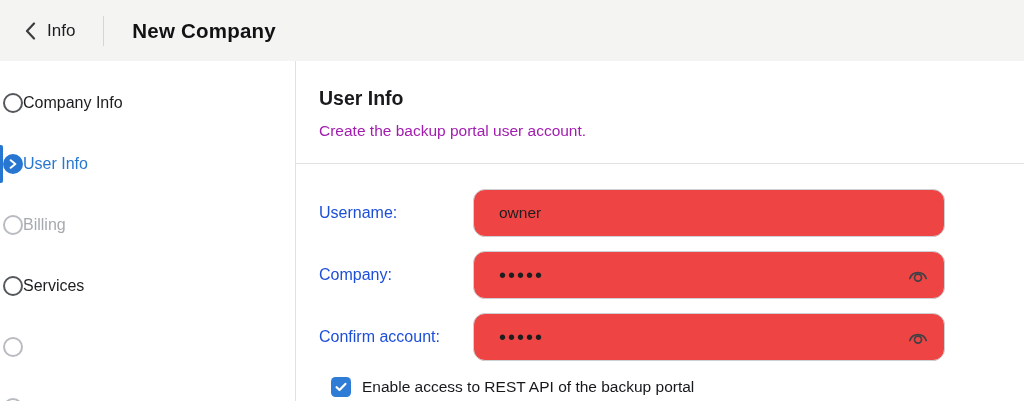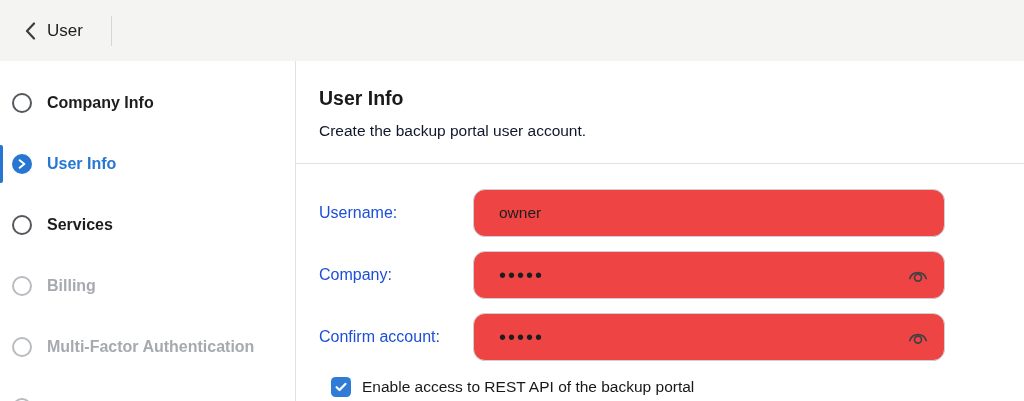--- a/index.html
+++ b/index.html
@@ -29,21 +29,21 @@
 
   
   .body { flex: 1; display: flex; min-height: 0; }
 
   
   .sidebar {
     width: 296px; flex: none; overflow: hidden;
     border-right: 1px solid var(--border, #e2e2e1);
     padding-top: 11px;
   }
-  .step { position: relative; height: 61px; display: flex; align-items: center; gap: 15px; padding-left: 12px; font-weight: bold; }
+  .step { position: relative; height: 61px; display: flex; align-items: center; padding-left: 3px; }
   .step-indicator {
     position: absolute; left: 0; top: 50%; transform: translateY(-50%);
     width: 3px; height: 38px; border-radius: 0 2px 2px 0;
     background: var(--accent, #2777d2); display: none;
   }
   .step.active .step-indicator { display: block; }
   .step-circle {
     width: 20px; height: 20px; border-radius: 50%;
     border: 2px solid #54575c; flex: none;
     display: flex; align-items: center; justify-content: center;
@@ -51,21 +51,21 @@
   .step.disabled .step-circle { border-color: #b8bbc0; }
   .step.active .step-circle { border: 0; background: var(--accent, #2777d2); }
   .step-label { font-size: 16px; color: #1d1d1f; white-space: nowrap; }
   .step.disabled .step-label { color: var(--disabled, #a6aaaf); }
   .step.active .step-label { color: var(--accent, #2777d2); }
 
   
   .content { flex: 1; min-width: 0; }
   .section-head { padding: 26px 24px 0 23px; }
   .section-title { margin: 0; font-size: 19.5px; font-weight: 700; color: #1a1a1c; }
-  .section-subtitle { margin: 12px 0 0; font-size: 15.5px; color: #0f172a; }
+  .section-subtitle { margin: 12px 0 0; font-size: 15.5px; color: #a21caf; }
   .section-divider { border: 0; border-top: 1px solid var(--border, #e2e2e1); margin: 23px 0 0; }
 
   .form { padding: 25px 0 0 23px; }
   .form-row { display: grid; grid-template-columns: 154px 472px; align-items: center; margin-bottom: 14px; }
   .field-label { font-size: 16px; color: #1d4ed8; }
   .input-wrap { position: relative; width: 472px; }
   .text-input {
     width: 100%; height: 48px;
     border: 1px solid var(--input_border, #cdd0d4); border-radius: 12px;
     padding: 0 44px 0 25px;
@@ -95,23 +95,24 @@
 
 <div class="app">
 
   <div class="header">
     <button class="back-btn">
       <span style="display:flex;">
         <svg width="11" height="18" viewBox="0 0 11 18" fill="none">
           <path d="M9 1.5 L2 9 L9 16.5" stroke="#3c3c3e" stroke-width="2.2" stroke-linecap="round" stroke-linejoin="round"></path>
         </svg>
       </span>
-      <span>User</span>
+      <span>Info</span>
     </button>
     <div class="header-divider"></div>
+    <h1 class="page-title">New Company</h1>
   </div>
 
   <div class="body">
 
     <nav class="sidebar">
 
       <div class="step">
 
         <span class="step-circle"></span>
         <span class="step-label">Company Info</span>
@@ -120,36 +121,35 @@
       <div class="step active">
         <span class="step-indicator"></span>
         <span class="step-circle">
           <svg width="8" height="10" viewBox="0 0 8 10" fill="none">
             <path d="M1.7 1.2 L6.3 5 L1.7 8.8" stroke="#ffffff" stroke-width="2" stroke-linecap="round" stroke-linejoin="round"></path>
           </svg>
         </span>
         <span class="step-label">User Info</span>
       </div>
 
+      <div class="step disabled">
+
+        <span class="step-circle"></span>
+        <span class="step-label">Billing</span>
+      </div>
+
       <div class="step">
 
         <span class="step-circle"></span>
         <span class="step-label">Services</span>
       </div>
 
       <div class="step disabled">
 
         <span class="step-circle"></span>
-        <span class="step-label">Billing</span>
-      </div>
-
-      <div class="step disabled">
-
-        <span class="step-circle"></span>
-        <span class="step-label">Multi-Factor Authentication</span>
       </div>
 
       <div class="step disabled">
 
         <span class="step-circle"></span>
         <span class="step-label"></span>
       </div>
 
     </nav>
 

